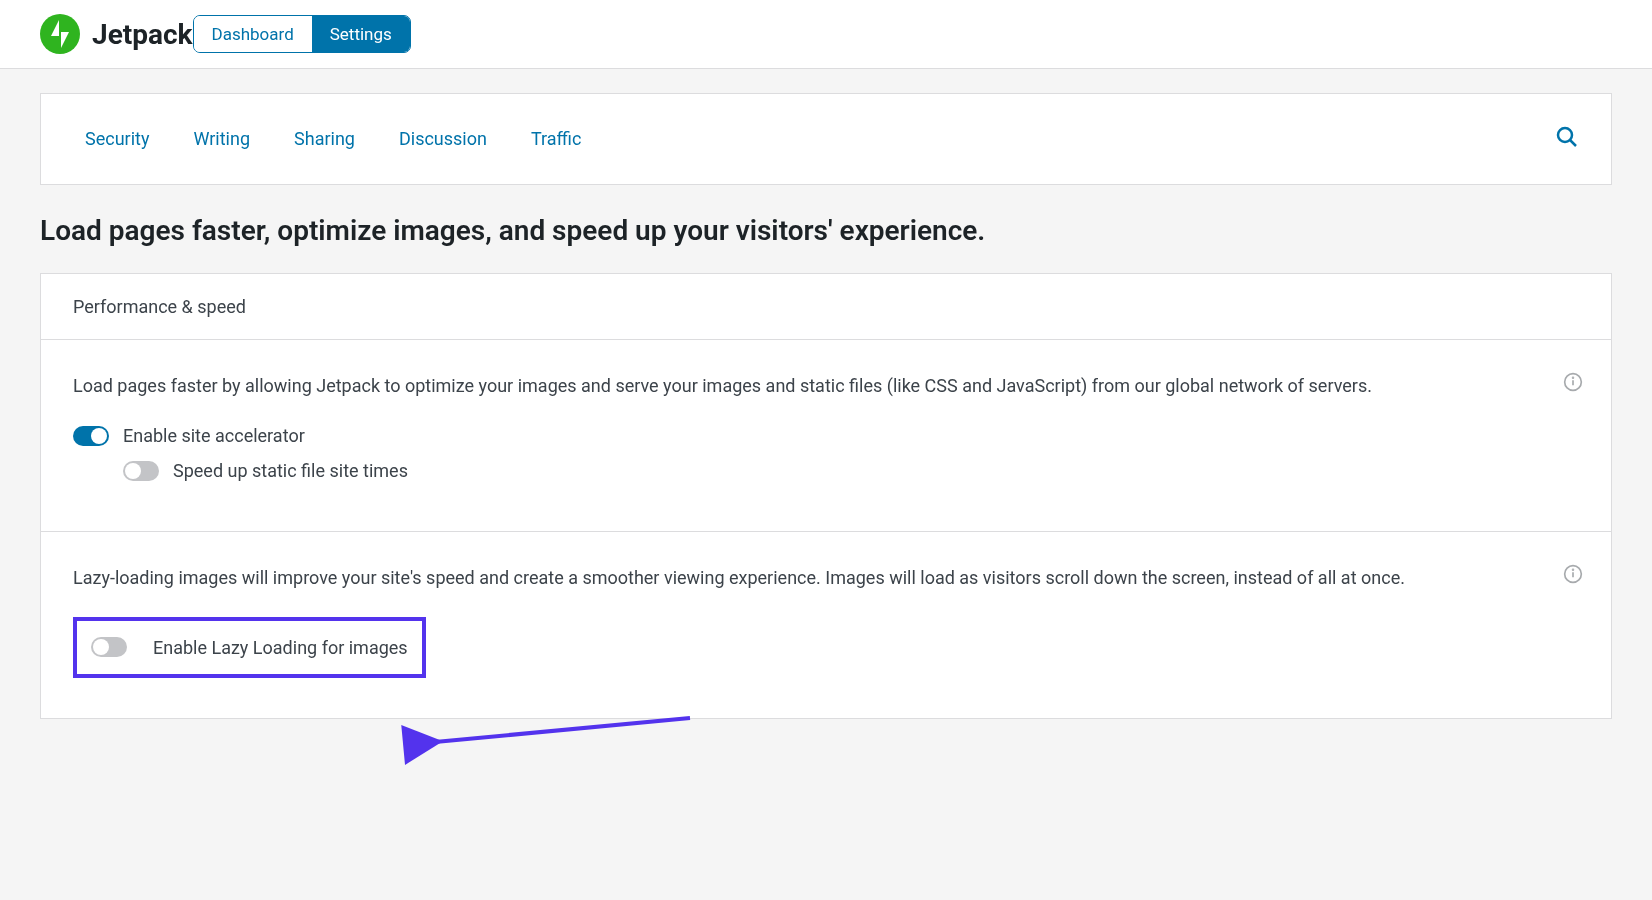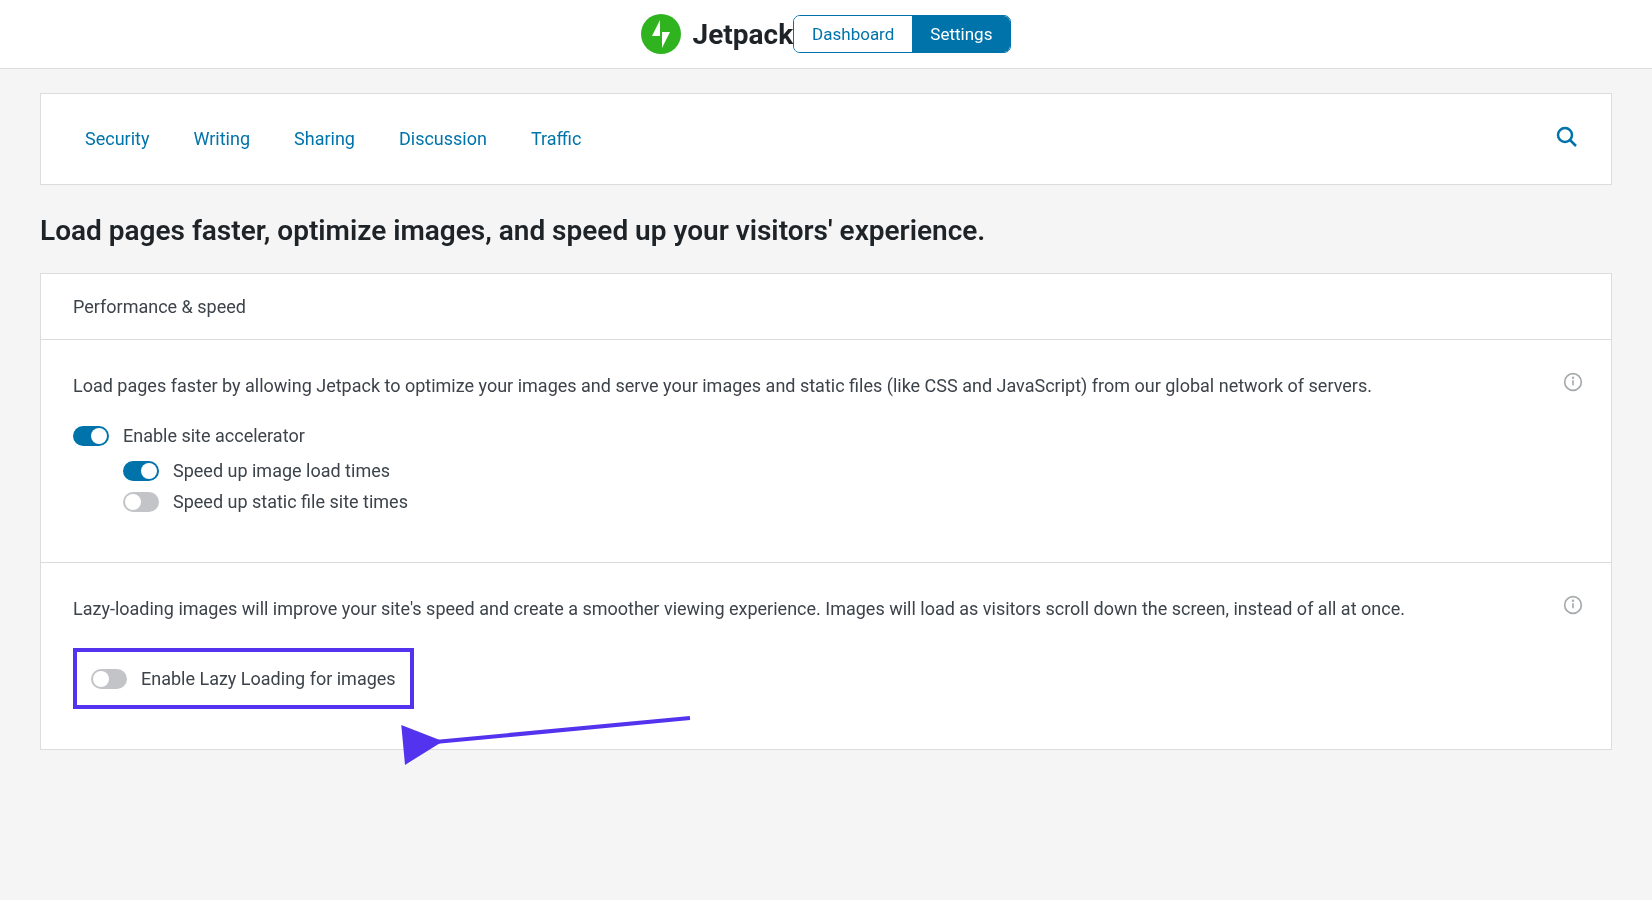--- a/index.html
+++ b/index.html
@@ -1,17 +1,17 @@
 <!DOCTYPE html>
 <html><head>
   <meta charset="utf-8">
   <style>
     * { box-sizing: border-box; margin: 0; padding: 0; }
     body { font-family: -apple-system, BlinkMacSystemFont, "Segoe UI", Roboto, sans-serif; background: #f5f5f5; color: #2c3338; width: 1652px; }
-    .header { background: #fff; display: flex; align-items: center; justify-content: center; padding: 14px 40px; border-bottom: 1px solid #dcdcde; }
+    .header { background: #fff; display: flex; align-items: center; justify-content: flex-start; padding: 14px 40px; border-bottom: 1px solid #dcdcde; }
     .logo-wrap { display: flex; align-items: center; gap: 12px; }
     .logo-circle { width: 40px; height: 40px; border-radius: 50%; background: #2fb41f; display: flex; align-items: center; justify-content: center; }
     .logo-text { font-size: 28px; font-weight: 700; color: #1d2327; }
     .top-nav { display: flex; border: 1px solid #0073aa; border-radius: 7px; overflow: hidden; }
     .top-nav a { padding: 8px 18px; font-size: 17px; text-decoration: none; cursor: pointer; }
     .top-nav .dashboard { color: #0073aa; background: #fff; }
     .top-nav .settings { color: #fff; background: #0073aa; }
     .content { padding: 24px 40px; }
     .tab-bar { background: #fff; border: 1px solid #dcdcde; display: flex; align-items: center; justify-content: space-between; padding: 12px 22px; }
     .tabs { display: flex; }
@@ -27,21 +27,21 @@
     .info-icon { position: absolute; top: 32px; right: 28px; color: #a7aaad; cursor: pointer; }
     .toggle-row { display: flex; align-items: center; gap: 14px; margin-bottom: 14px; }
     .toggle-row.indent { margin-left: 50px; margin-bottom: 10px; }
     .toggle { width: 36px; height: 20px; border-radius: 10px; position: relative; cursor: pointer; flex-shrink: 0; }
     .toggle.on { background: #0073aa; }
     .toggle.off { background: #c3c4c7; }
     .toggle-knob { width: 16px; height: 16px; border-radius: 50%; background: #fff; position: absolute; top: 2px; }
     .toggle.on .toggle-knob { right: 2px; }
     .toggle.off .toggle-knob { left: 2px; }
     .toggle-label { font-size: 18px; color: #3c434a; }
-    .highlight-box { border: 4px solid #5333ed; padding: 16px 14px; display: inline-flex; align-items: center; gap: 14px; position: relative; }
+    .highlight-box { border: 4px solid #5333ed; padding: 16px 14px; display: inline-flex; align-items: flex-start; gap: 26px; position: relative; }
     .arrow-svg { position: absolute; left: 390px; top: 706px; }
   </style>
 </head>
 <body>
 
 <div class="header">
   <div class="logo-wrap">
     <div class="logo-circle">
       <svg width="22" height="28" viewBox="0 0 22 28">
           <path d="M10 0 L10 16 L2 16 Z" fill="#fff"></path>
@@ -87,26 +87,20 @@
           </svg>
       </div>
       <p class="section-desc">Load pages faster by allowing Jetpack to optimize your images and serve your images and static files (like CSS and JavaScript) from our global network of servers.</p>
       <div class="toggle-row">
         <div class="toggle on">
             <div class="toggle-knob"></div>
           </div>
         <span class="toggle-label">Enable site accelerator</span>
       </div>
       <div class="toggle-row indent">
-        <div class="toggle on">
-            <div class="toggle-knob"></div>
-          </div>
-        <span class="toggle-label">Speed up image load times</span>
-      </div>
-      <div class="toggle-row indent">
         <div class="toggle off">
             <div class="toggle-knob"></div>
           </div>
         <span class="toggle-label">Speed up static file site times</span>
       </div>
     </div>
 
     <div class="section">
       <div class="info-icon">
         <svg width="20" height="20" viewBox="0 0 24 24" fill="none" stroke="currentColor" stroke-width="2">

